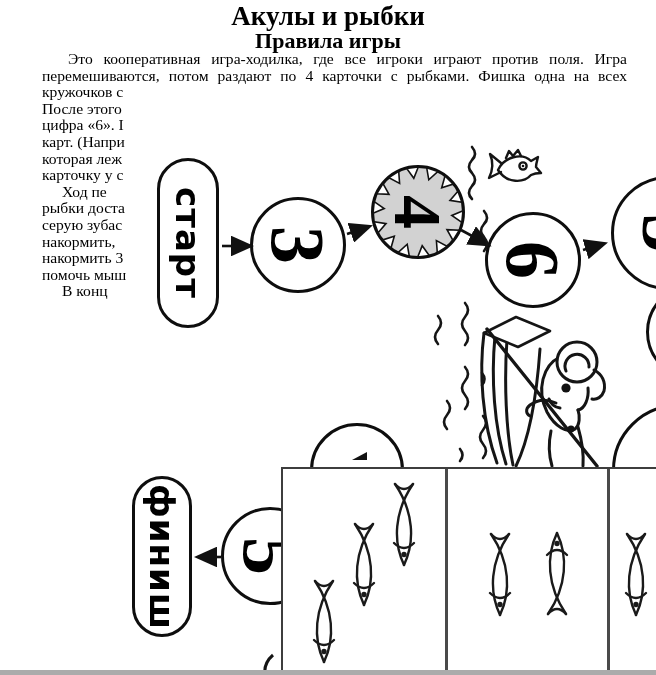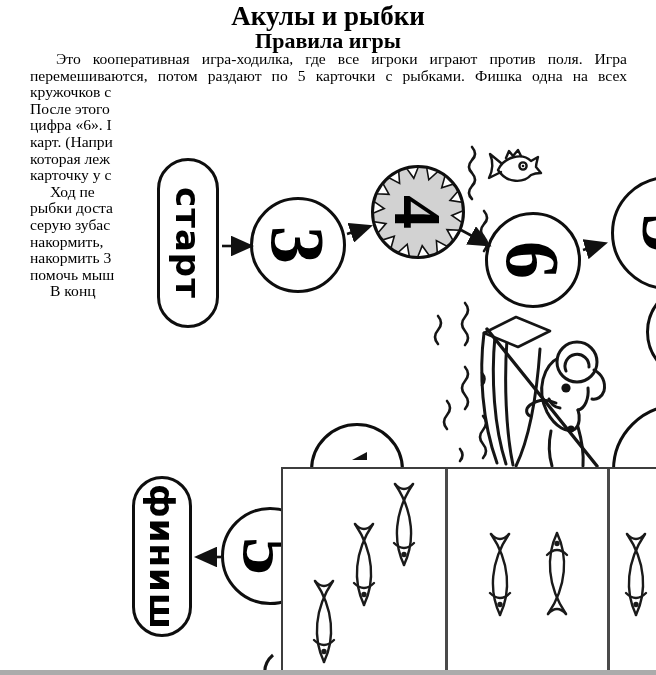--- a/index.html
+++ b/index.html
@@ -5,21 +5,21 @@
   html,body{margin:0;padding:0;}
   body{
     width:656px;height:675px;position:relative;overflow:hidden;
     background:#ffffff;color:#000;
     font-family:"Liberation Serif", serif;
   }
   .abs{position:absolute;}
   #title{top:1px;left:0;width:656px;text-align:center;font-weight:bold;font-size:27px;line-height:30px;}
   #subtitle{top:31px;left:0;width:656px;text-align:center;font-weight:bold;font-size:22px;line-height:20px;}
   #bodytext{top:51px;left:30px;width:597px;font-size:15.6px;line-height:16.6px;z-index:0;}
-  #bodytext .line{white-space:pre;}
+  #bodytext .line{white-space:pre;margin-left:12px;}
   #bodytext .just{white-space:normal;text-align:justify;text-align-last:justify;}
   #bodytext .ind{text-indent:26px;}
   #bodytext .ind2{padding-left:20px;}
 
   #board-bg{left:148px;top:134px;width:508px;height:336px;background:#fff;z-index:1;}
   #board-layer{left:0;top:0;width:656px;height:675px;z-index:2;}
   .capsule{
     position:absolute;box-sizing:border-box;background:#fff;
     border:3.5px solid #0e0e0e;border-radius:34px;
     display:flex;align-items:center;justify-content:center;
@@ -47,21 +47,21 @@
   .fish.flip{transform:scaleY(-1);}
   #bottombar{left:0;top:670px;width:656px;height:5px;background:#ababab;z-index:4;}
 </style>
 </head>
 <body>
 
 <div class="abs" id="title">Акулы и рыбки</div>
 <div class="abs" id="subtitle">Правила игры</div>
 <div class="abs" id="bodytext">
     <div class="line just ind">Это кооперативная игра-ходилка, где все игроки играют против поля. Игра</div>
-    <div class="line just">перемешиваются, потом раздают по 5 карточки с рыбками. Фишка одна на всех</div>
+    <div class="line just">перемешиваются, потом раздают по 4 карточки с рыбками. Фишка одна на всех</div>
     <div class="line">кружочков с</div>
     <div class="line">После этого</div>
     <div class="line">цифра «6». I</div>
     <div class="line">карт. (Напри</div>
     <div class="line">которая леж</div>
     <div class="line">карточку у с</div>
     <div class="line ind2">Ход пе</div>
     <div class="line">рыбки доста</div>
     <div class="line">серую зубас</div>
     <div class="line">накормить,</div>

